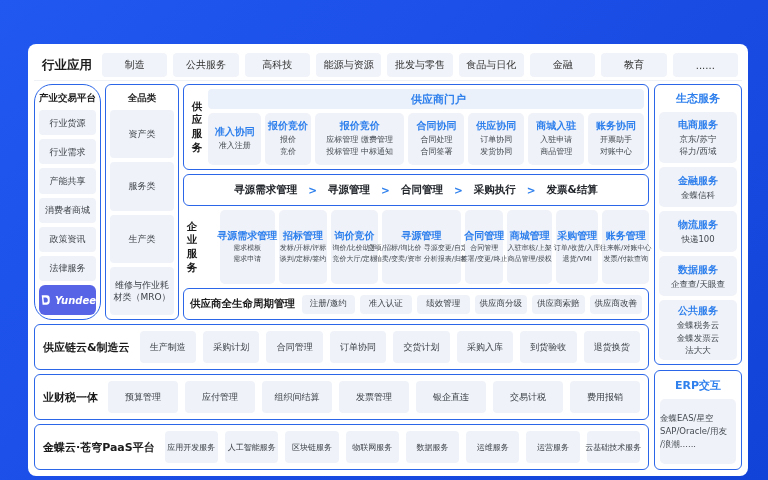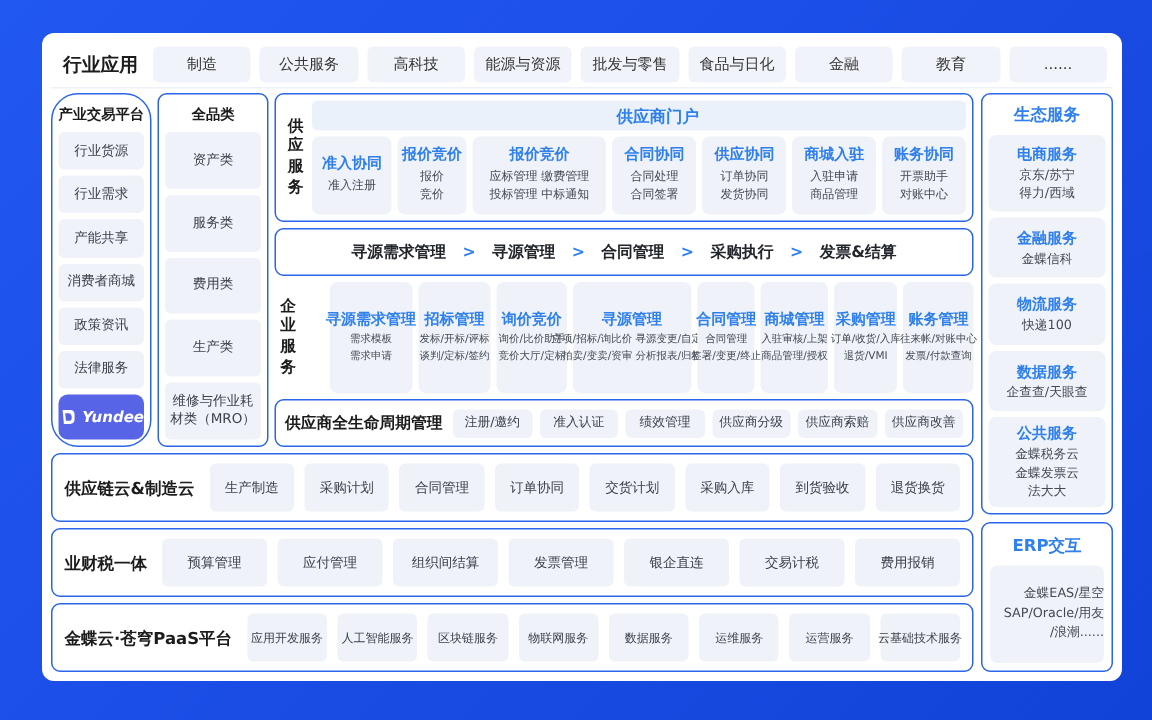--- a/index.html
+++ b/index.html
@@ -1,18 +1,18 @@
 <!DOCTYPE html>
 <html><head>
 <meta charset="utf-8">
 <style>
   html,body{margin:0;padding:0;width:768px;height:480px;overflow:hidden;}
   body{background:linear-gradient(135deg,#2158f0 0%,#1a4ce4 55%,#1243d8 100%);
        font-family:"DejaVu Sans","Liberation Sans",sans-serif;position:relative;}
-  .canvas{position:absolute;left:28px;top:22px;width:720px;height:432px;background:#fff;
+  .canvas{position:absolute;left:28px;top:44px;width:720px;height:432px;background:#fff;
           border-radius:8px;padding:6px;box-sizing:border-box;display:flex;flex-direction:column;gap:4px;}
   
   .header-row{flex:0 0 30px;display:flex;align-items:center;gap:6px;padding:0 4px 0 8px;
               box-shadow:0 1px 0 #eef1f6;}
   .header-title{font-size:12.5px;font-weight:bold;color:#1c1c1c;white-space:nowrap;margin-right:4px;}
   .tabs{flex:1;display:flex;gap:6px;}
   .tab{flex:1;height:24px;background:#F0F3F9;border-radius:4px;display:flex;align-items:center;
        justify-content:center;font-size:10px;color:#333;white-space:nowrap;}
   
   .body-row{flex:1;display:flex;gap:5px;min-height:0;}
@@ -65,21 +65,21 @@
   .right-col{flex:0 0 88px;display:flex;flex-direction:column;gap:5px;}
   .eco-box{flex:1;border:1.5px solid #2B66E8;border-radius:6px;padding:4px;display:flex;flex-direction:column;
            gap:4px;box-sizing:border-box;min-height:0;}
   .eco-title{color:#2F80ED;font-weight:bold;font-size:11px;text-align:center;padding:2px 0;}
   .eco-card{background:#EFF2F8;border-radius:5px;display:flex;flex-direction:column;align-items:center;
             justify-content:center;padding:3px 2px;min-height:0;}
   .eco-card-title{color:#2F80ED;font-weight:bold;font-size:10px;margin-bottom:1px;white-space:nowrap;}
   .eco-line{font-size:8.5px;color:#444a52;line-height:1.45;white-space:nowrap;}
   .erp-box{flex:0 0 100px;border:1.5px solid #2B66E8;border-radius:6px;padding:5px;display:flex;
            flex-direction:column;gap:4px;box-sizing:border-box;}
-  .erp-card{flex:1;background:#EFF2F8;border-radius:5px;display:flex;flex-direction:column;align-items:flex-end;
+  .erp-card{flex:1;background:#EFF2F8;border-radius:5px;display:flex;flex-direction:column;align-items:flex-start;
             justify-content:center;font-size:8.5px;color:#444a52;line-height:1.55;text-align:center;}
 </style>
 </head>
 <body>
 
 <div class="canvas">
 
   <div class="header-row">
     <div class="header-title">行业应用</div>
     <div class="tabs">
@@ -119,21 +119,20 @@
             <span>Yundee</span>
           </div>
         </div>
 
         <div class="colbox col2">
           <div class="col-title">全品类</div>
           <div class="col-items">
 
           <div class="col-item">资产类</div>
               <div class="col-item">服务类</div>
-              <div class="col-item">费用类</div>
               <div class="col-item">生产类</div>
               <div class="col-item">维修与作业耗材类（MRO）</div>
             </div>
         </div>
 
         <div class="main-col">
 
           <div class="supply-box">
             <div class="vlabel">供应服务</div>
             <div class="supply-content">

